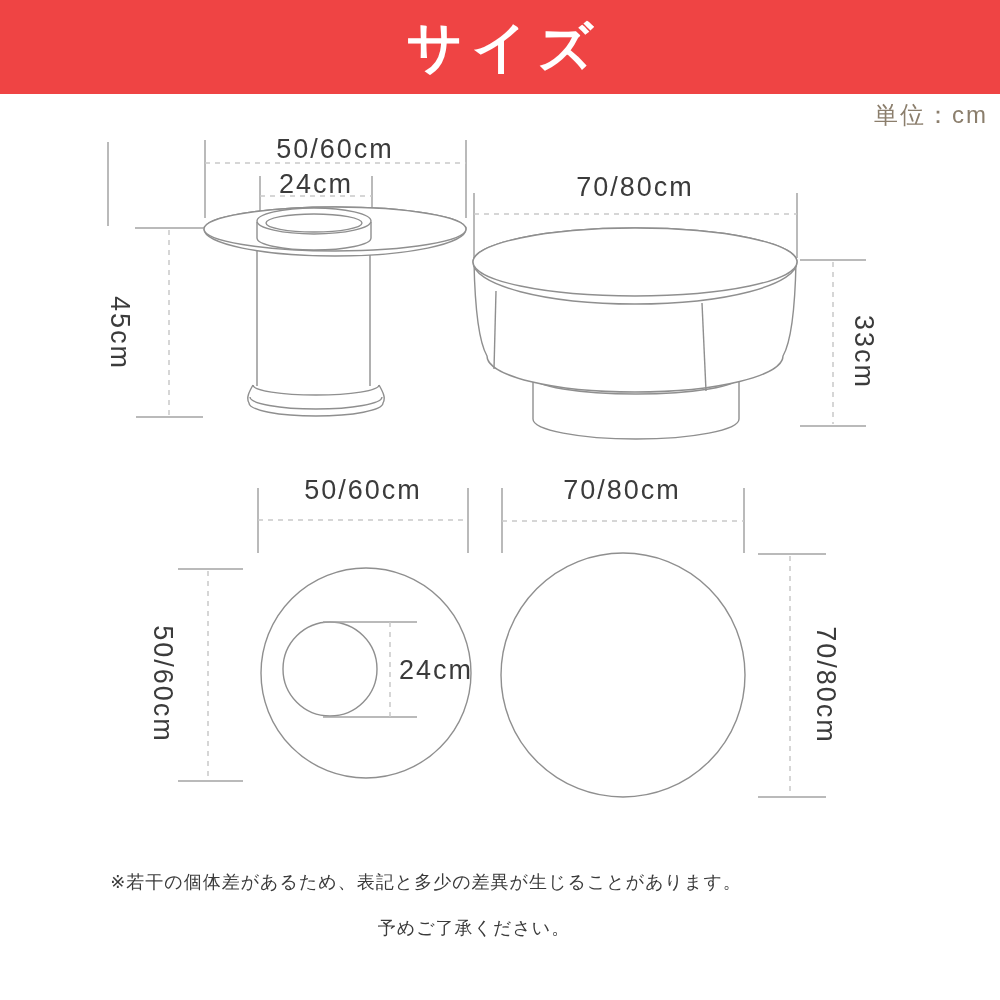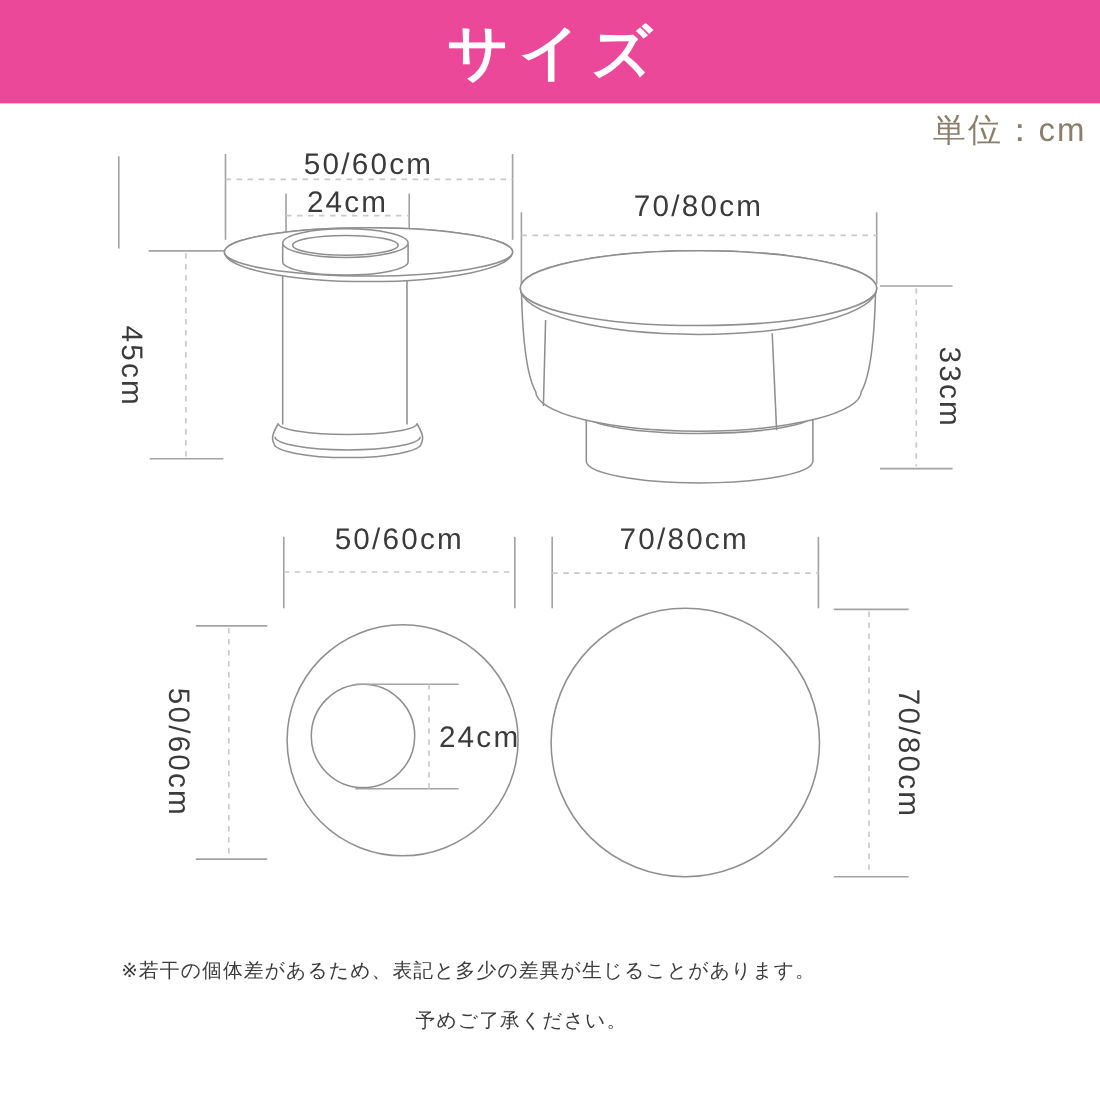--- a/index.html
+++ b/index.html
@@ -8,39 +8,39 @@
     width: 1000px;
     height: 1000px;
     background: #ffffff;
     overflow: hidden;
     font-family: "Liberation Sans", "DejaVu Sans", sans-serif;
   }
   .header-bar {
     position: absolute;
     top: 0; left: 0;
     width: 1000px; height: 94px;
-    background: #ec4899;
+    background: #ef4444;
     display: flex;
     align-items: center;
     justify-content: center;
   }
   .page-title {
     color: #ffffff;
     font-size: 55px;
     font-weight: 700;
     letter-spacing: 9px;
     text-indent: 9px;
     line-height: 1;
   }
   .unit-label {
     position: absolute;
     top: 101px;
     right: 12px;
     color: #8b7e6c;
-    font-size: 30px;
+    font-size: 24px;
     letter-spacing: 2px;
     line-height: 1.2;
   }
   svg.diagram {
     position: absolute;
     top: 0; left: 0;
   }
   svg .art    { stroke: #8f8f8f; stroke-width: 1.4; fill: none; }
   svg .artfill{ stroke: #8f8f8f; stroke-width: 1.4; fill: #ffffff; }
   svg .tick   { stroke: #a3a3a3; stroke-width: 1.5; fill: none; }

